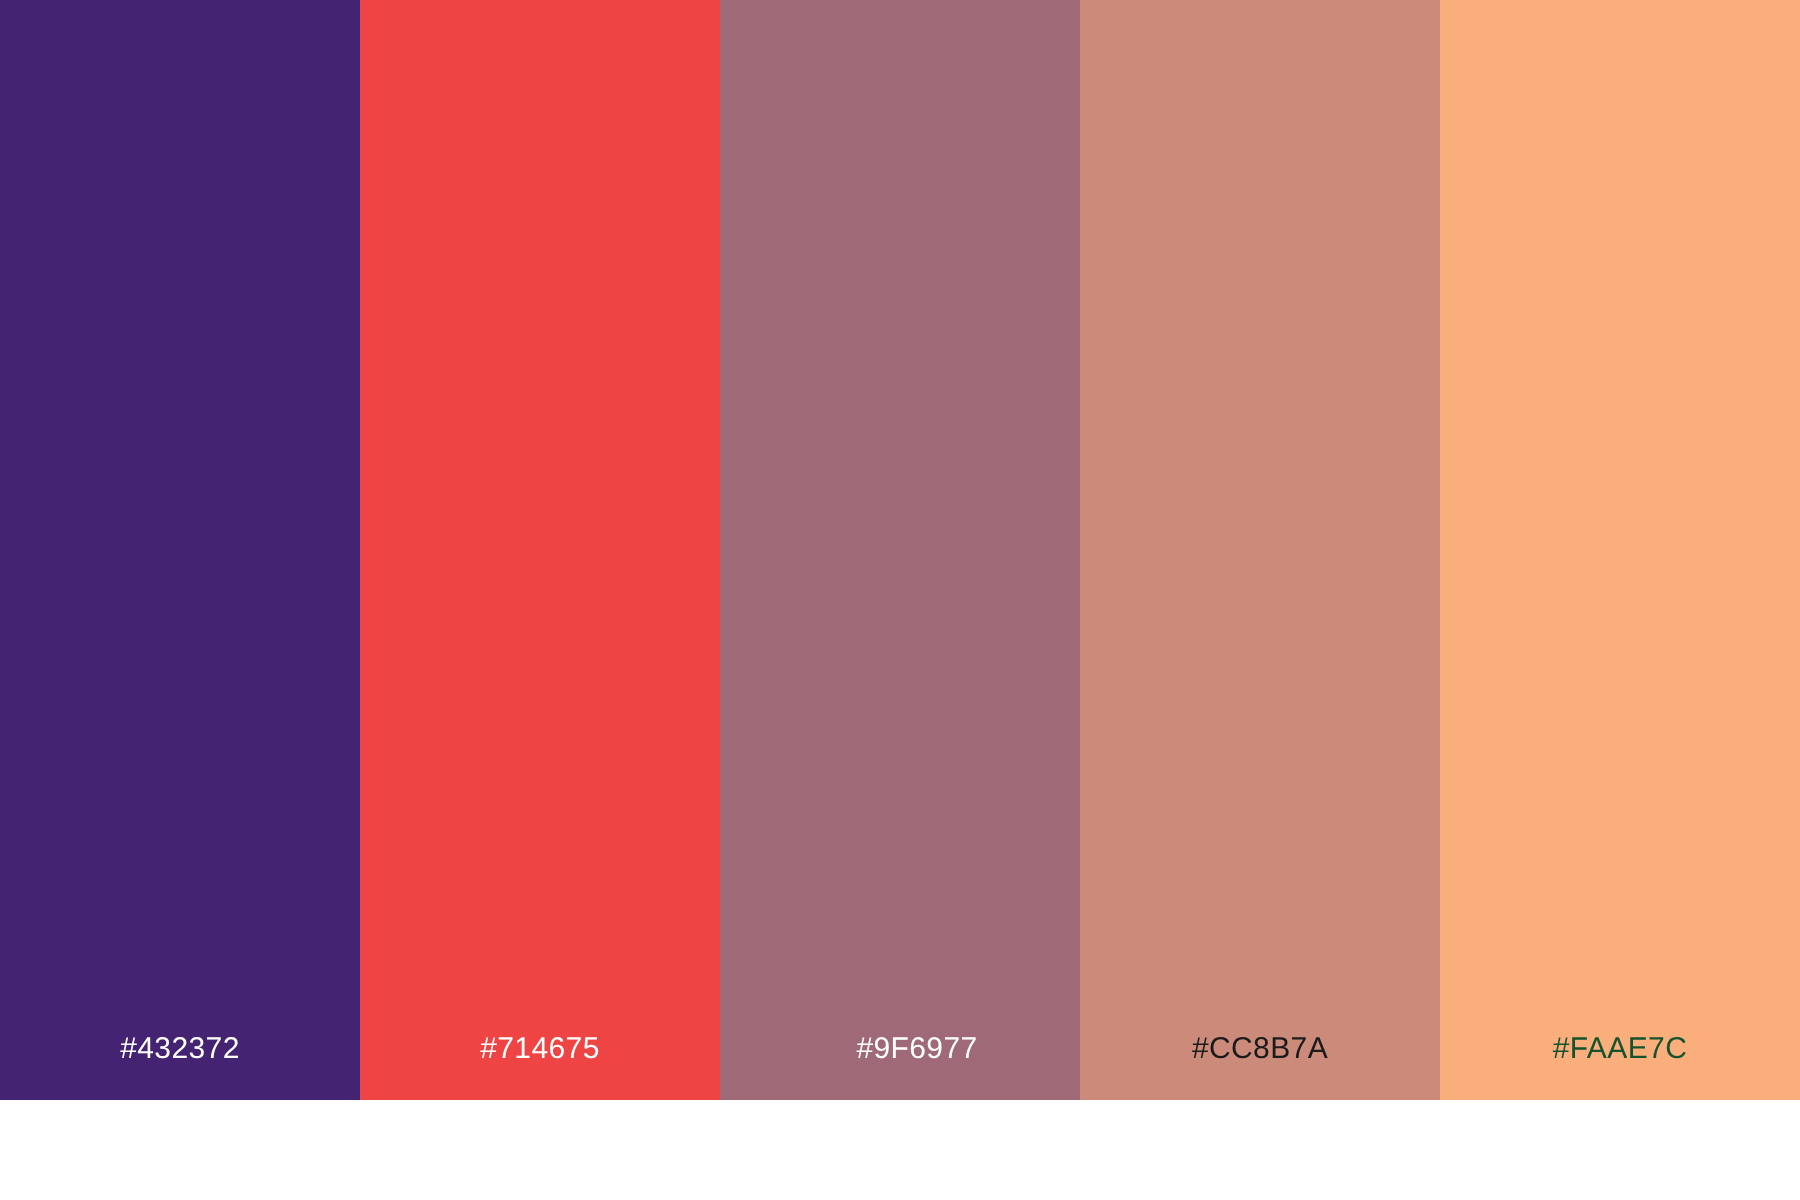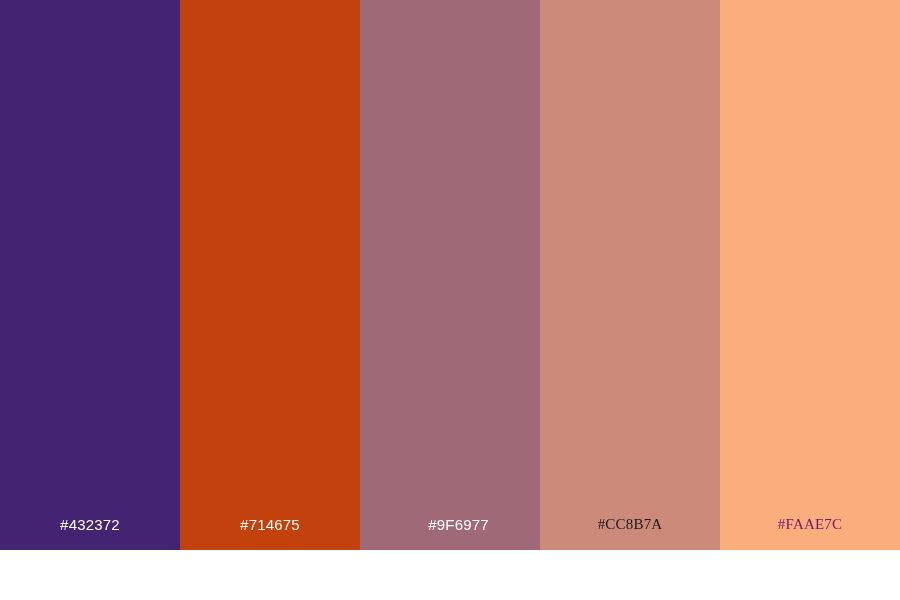--- a/index.html
+++ b/index.html
@@ -43,21 +43,20 @@
     line-height: 1;
     padding-bottom: 18px;
     font-family: "Liberation Sans", sans-serif;
     user-select: none;
   }
   .label-light {
     color: #ffffff;
   }
   .label-dark {
     color: #1a1a1a;
-    font-family: Liberation Serif, serif;
   }
   .footer {
     width: 900px;
     height: 50px;
     background: #ffffff;
     display: flex;
     align-items: center;
     justify-content: center;
   }
   .footer-brand {
@@ -73,32 +72,32 @@
 <body>
 
 <div class="palette-page">
 
   <div class="swatch-strip">
 
     <div class="swatch" style="background-color: rgb(67, 35, 114);">
       <span class="swatch-label label-light" style="color: rgb(255, 255, 255);">#432372</span>
     </div>
 
-    <div class="swatch" style="background-color: #c2410c;">
+    <div class="swatch" style="background-color: #ef4444;">
       <span class="swatch-label label-light" style="color: rgb(255, 255, 255);">#714675</span>
     </div>
 
     <div class="swatch" style="background-color: rgb(159, 105, 119);">
       <span class="swatch-label label-light" style="color: rgb(255, 255, 255); padding-left: 17px;">#9F6977</span>
     </div>
 
     <div class="swatch" style="background-color: rgb(204, 139, 122);">
       <span class="swatch-label label-dark" style="color: rgb(26, 26, 26);">#CC8B7A</span>
     </div>
 
     <div class="swatch" style="background-color: rgb(250, 174, 124);">
-      <span class="swatch-label label-dark" style="color: #701a75;">#FAAE7C</span>
+      <span class="swatch-label label-dark" style="color: #14532d;">#FAAE7C</span>
     </div>
 
   </div>
 
 
 </div>
 
 </body></html>

